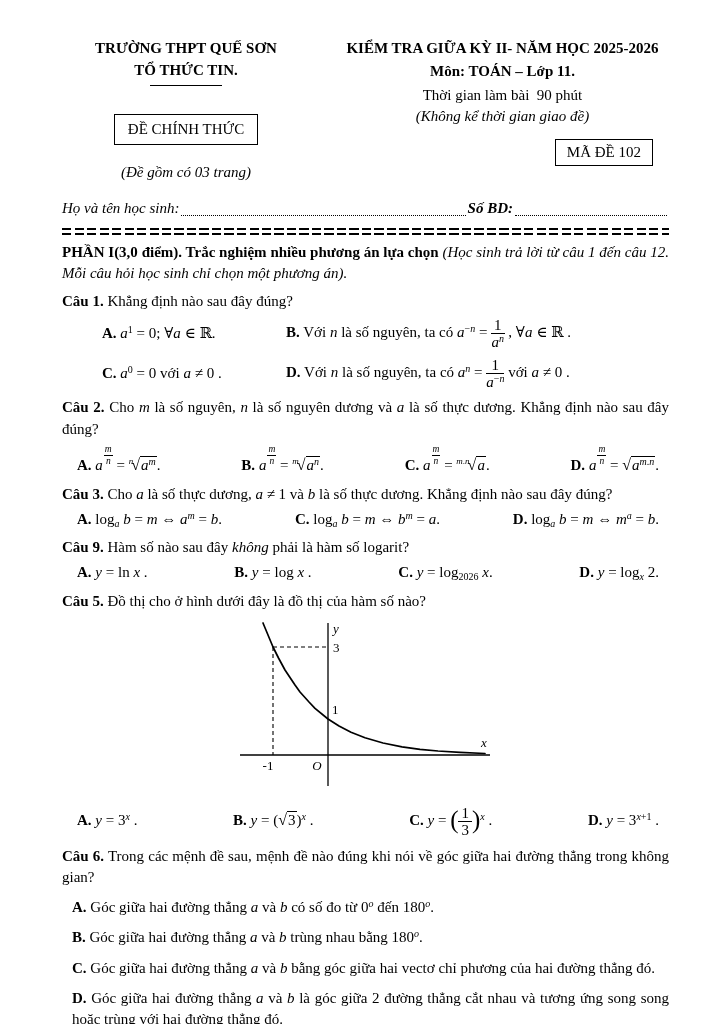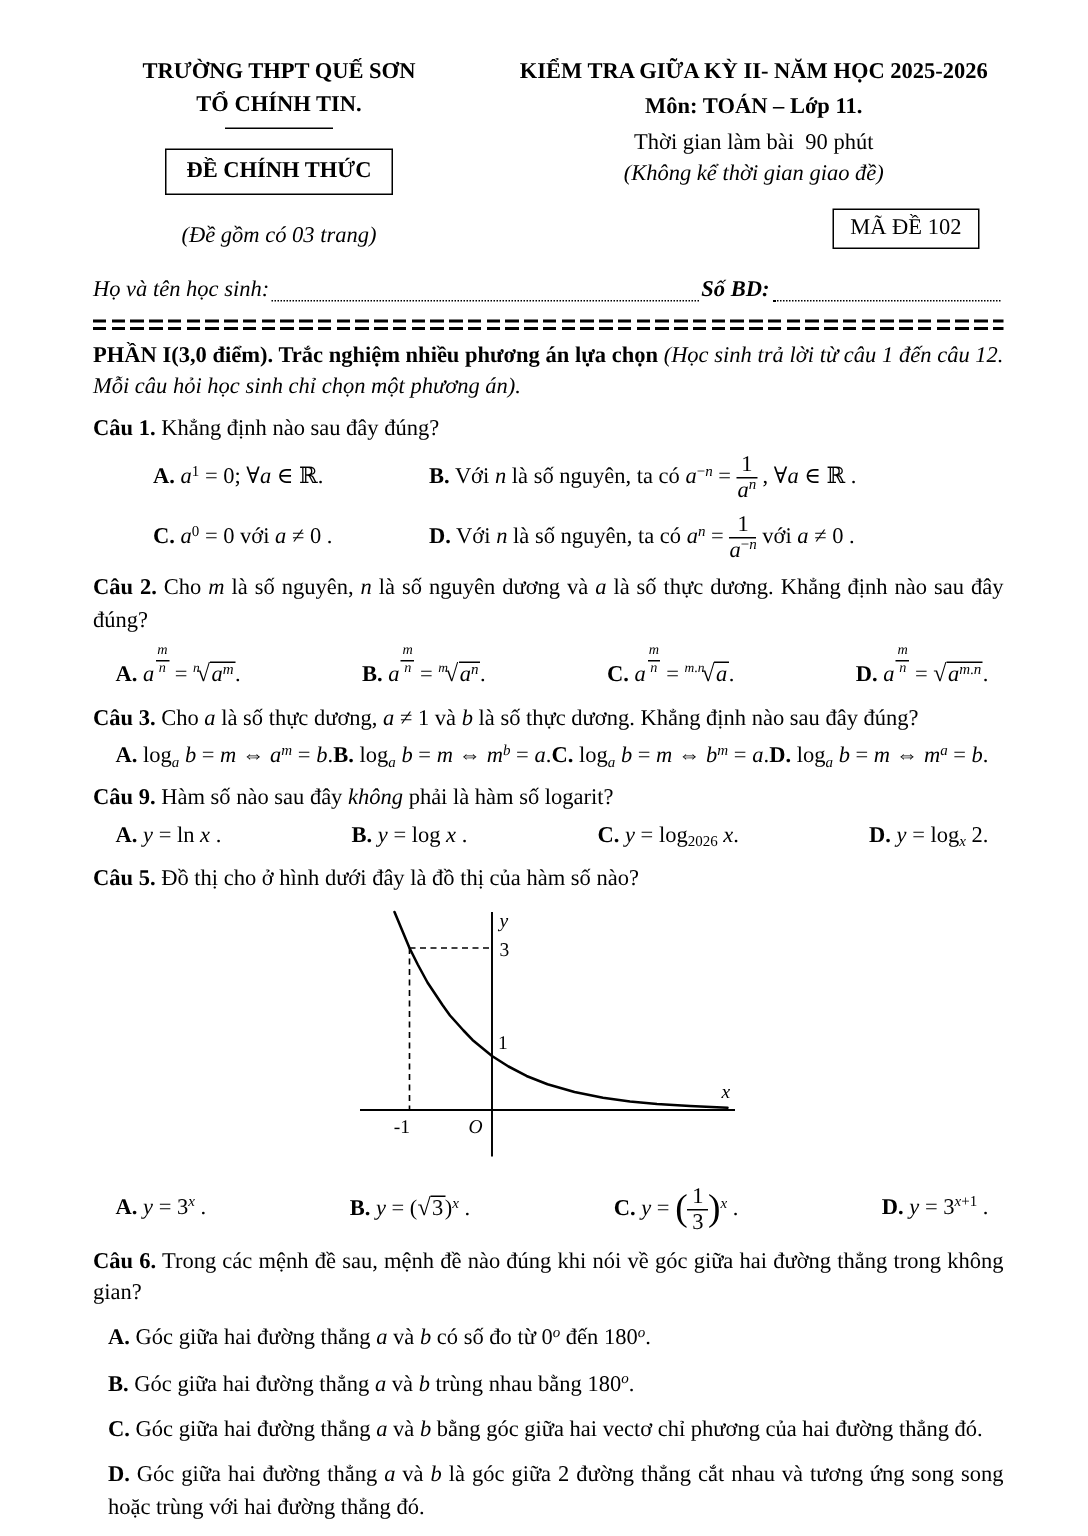--- a/index.html
+++ b/index.html
@@ -7,21 +7,21 @@
   body{background:#fff;color:#000;font-family:"Liberation Serif","DejaVu Serif",serif;font-size:15px;line-height:1.42;overflow:hidden;}
   .page{padding:38px 56px 0 62px;}
 
   
   .hdr{display:flex;}
   .hdr-left{width:248px;flex-shrink:0;text-align:center;}
   .hdr-right{flex:1;text-align:center;padding-left:26px;}
   .school{font-weight:bold;}
   .dept{font-weight:bold;margin-top:1px;}
   .dept-line{width:72px;height:0;border-bottom:1.4px solid #000;margin:3px auto 0;}
-  .official-box{display:inline-block;border:1.4px solid #000;font-weight:bold;padding:4px 13px;margin-top:13px;}
+  .official-box{display:inline-block;border:1.4px solid #000;font-weight:normal;padding:4px 13px;margin-top:28px;}
   .pages-note{font-style:italic;margin-top:17px;}
   .exam-title{font-weight:bold;font-size:15px;}
   .exam-subject{font-weight:bold;margin-top:2px;}
   .exam-time{margin-top:2px;white-space:pre;}
   .exam-time-note{font-style:italic;}
   .code-wrap{text-align:right;margin-top:12px;padding-right:16px;}
   .code-box{display:inline-block;border:1.4px solid #000;font-weight:normal;padding:2px 11px;}
 
   
   .student{display:flex;align-items:flex-end;margin-top:15px;font-style:italic;}
@@ -73,21 +73,21 @@
   .graph .it{font-style:italic;}
 </style>
 </head>
 <body>
 
 <div class="page">
 
   <div class="hdr">
     <div class="hdr-left">
       <div class="school">TRƯỜNG THPT QUẾ SƠN</div>
-      <div class="dept">TỔ CHÍNH TIN.</div>
+      <div class="dept">TỔ THỨC TIN.</div>
       <div class="dept-line"></div>
       <div><span class="official-box">ĐỀ CHÍNH THỨC</span></div>
       <div class="pages-note">(Đề gồm có 03 trang)</div>
     </div>
     <div class="hdr-right">
       <div class="exam-title">KIỂM TRA GIỮA KỲ II- NĂM HỌC 2025-2026</div>
       <div class="exam-subject">Môn: TOÁN – Lớp  11.</div>
       <div class="exam-time">Thời gian làm bài  90 phút</div>
       <div class="exam-time-note">(Không kể thời gian giao đề)</div>
       <div class="code-wrap"><span class="code-box">MÃ ĐỀ 102</span></div>
@@ -125,21 +125,20 @@
       <div class="opt"><b class="okey">B.</b> <span><i>a</i><span class="efrac"><span class="enum"><i>m</i></span><span class="eden"><i>n</i></span></span> = <span class="rt"><sup class="ri"><i>m</i></sup><span class="rs">√</span><span class="rb"><i>a</i><sup><i>n</i></sup></span></span>.</span></div>
       <div class="opt"><b class="okey">C.</b> <span><i>a</i><span class="efrac"><span class="enum"><i>m</i></span><span class="eden"><i>n</i></span></span> = <span class="rt"><sup class="ri"><i>m</i>.<i>n</i></sup><span class="rs">√</span><span class="rb"><i>a</i></span></span>.</span></div>
       <div class="opt"><b class="okey">D.</b> <span><i>a</i><span class="efrac"><span class="enum"><i>m</i></span><span class="eden"><i>n</i></span></span> = <span class="rt"><span class="rs">√</span><span class="rb"><i>a</i><sup><i>m</i>.<i>n</i></sup></span></span>.</span></div>
     </div>
   </div>
 
   <div class="question">
     <p class="qtext"><b class="qlabel">Câu 3.</b> <span>Cho  <i>a</i>  là số thực dương,  <i>a</i> ≠ 1 và  <i>b</i>  là số thực dương. Khẳng định nào sau đây đúng?</span></p>
     <div class="opts opts-flex">
       <div class="opt"><b class="okey">A.</b> <span>log<sub><i>a</i></sub> <i>b</i> = <i>m</i> ⇔ <i>a</i><sup><i>m</i></sup> = <i>b</i>.</span></div>
-      <div class="opt"><b class="okey">B.</b> <span>log<sub><i>a</i></sub> <i>b</i> = <i>m</i> ⇔ <i>m</i><sup><i>b</i></sup> = <i>a</i>.</span></div>
       <div class="opt"><b class="okey">C.</b> <span>log<sub><i>a</i></sub> <i>b</i> = <i>m</i> ⇔ <i>b</i><sup><i>m</i></sup> = <i>a</i>.</span></div>
       <div class="opt"><b class="okey">D.</b> <span>log<sub><i>a</i></sub> <i>b</i> = <i>m</i> ⇔ <i>m</i><sup><i>a</i></sup> = <i>b</i>.</span></div>
     </div>
   </div>
 
   <div class="question">
     <p class="qtext"><b class="qlabel">Câu 9.</b> <span>Hàm số nào sau đây <i>không</i> phải là hàm số logarit?</span></p>
     <div class="opts opts-flex">
       <div class="opt"><b class="okey">A.</b> <span><i>y</i> = ln <i>x</i> .</span></div>
       <div class="opt"><b class="okey">B.</b> <span><i>y</i> = log <i>x</i> .</span></div>

